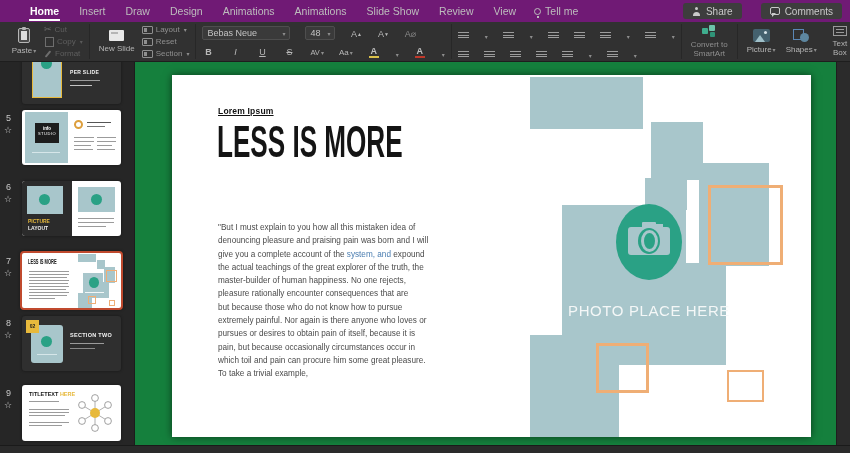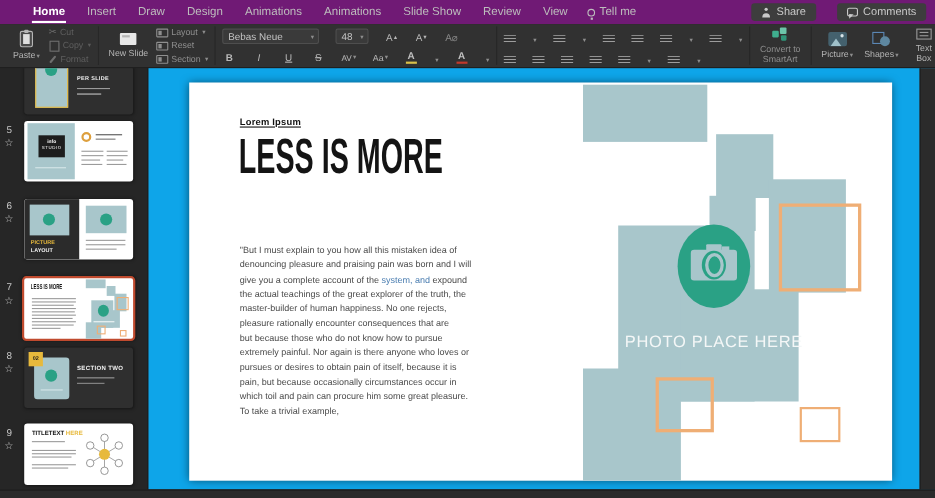--- a/index.html
+++ b/index.html
@@ -84,21 +84,21 @@
   .thumbpanel{position:relative;width:135px;background:#262626;border-right:1px solid #1c1c1c;overflow:hidden;flex:none}
   .thumbnum{position:absolute;left:6px;color:#c8c8c8;font-size:9px}
   .thumbstar{position:absolute;left:4px;color:#cfcfcf;font-size:9px}
   .thumb{position:absolute;left:22px;width:99px;height:55px;background:#fff;border-radius:3px;
     overflow:hidden;box-shadow:0 0 3px rgba(0,0,0,.45)}
   .thumb.darkbg{background:#2f2f2f}
   .thumb.selected{left:20px;width:103px;height:59px;border:2px solid #c04a2e;border-radius:4px}
   .hl{position:absolute;height:1px;background:#9b9b9b}
   .hll{position:absolute;height:1px;background:#c4c4c4}
 
-  .canvas{position:relative;flex:1;background:#0ea5e9}
+  .canvas{position:relative;flex:1;background:#15803d}
   .vscroll{position:absolute;top:0;right:0;bottom:0;width:14px;background:#2b2b2b;border-left:1px solid #1e1e1e}
 
   
   .slide{position:absolute;left:37px;top:13px;width:639px;height:362px;background:#fff;
     box-shadow:0 0 8px rgba(0,0,0,.55);overflow:hidden}
   .eyebrow{position:absolute;left:46px;top:31px;font-size:8.5px;font-weight:bold;color:#111;
     text-decoration:underline;letter-spacing:.2px}
   .slidetitle{position:absolute;left:45px;top:44px;font-size:45px;line-height:1;font-weight:700;
     color:#141414;transform:scaleX(.58);transform-origin:left center;white-space:nowrap}
   .bodytext{position:absolute;left:46px;top:146px;color:#4b4b4b;font-size:8.2px;line-height:13.3px}

